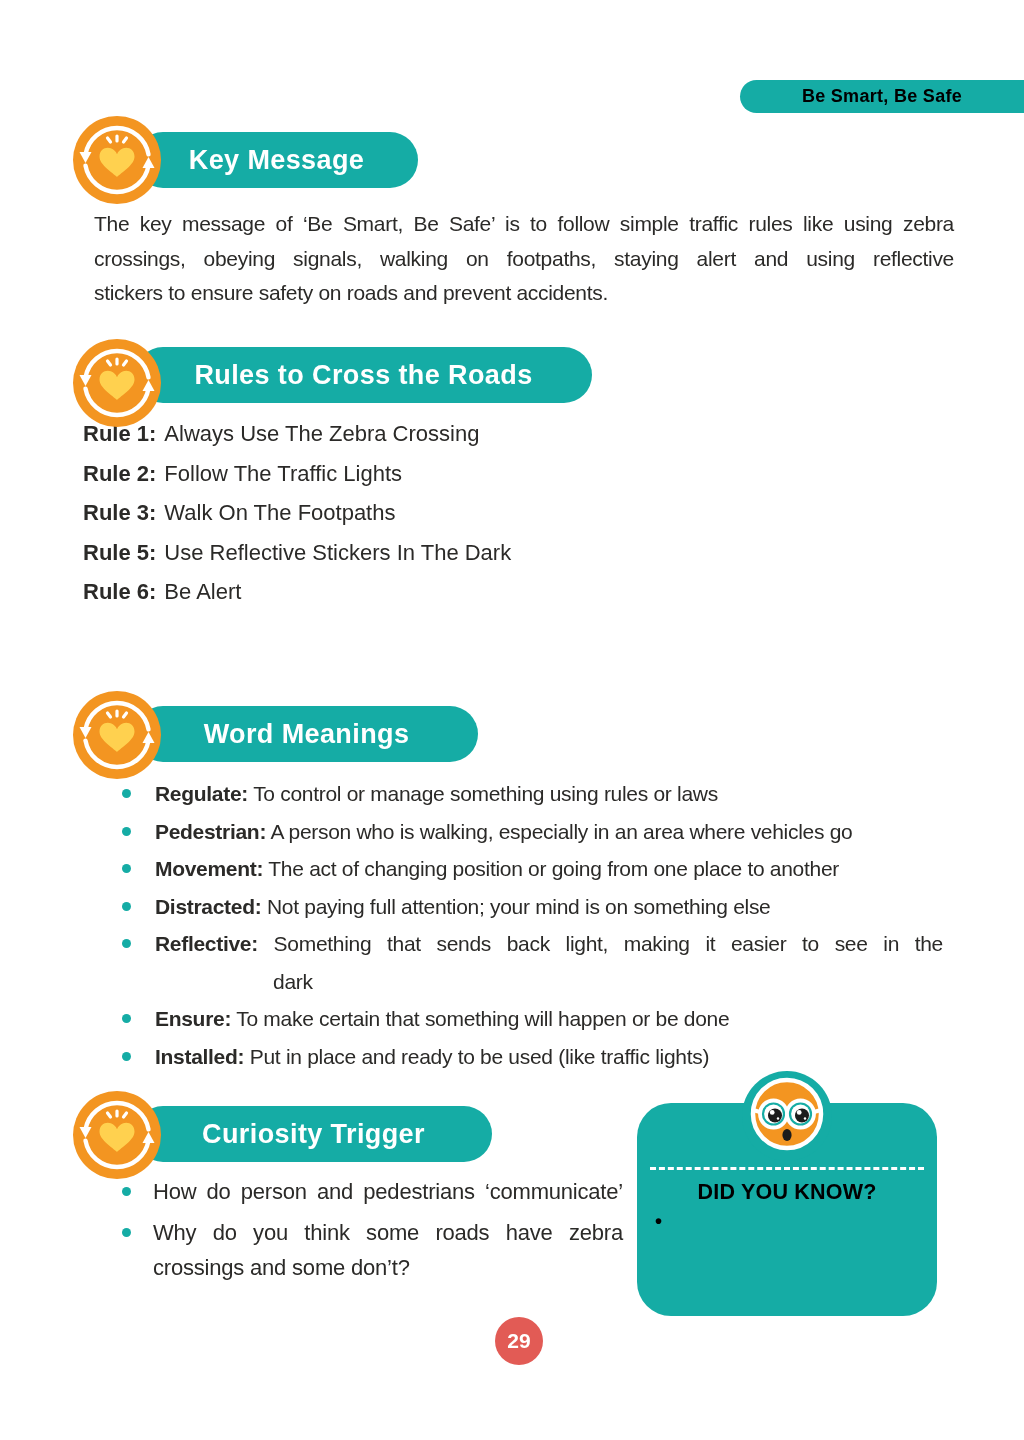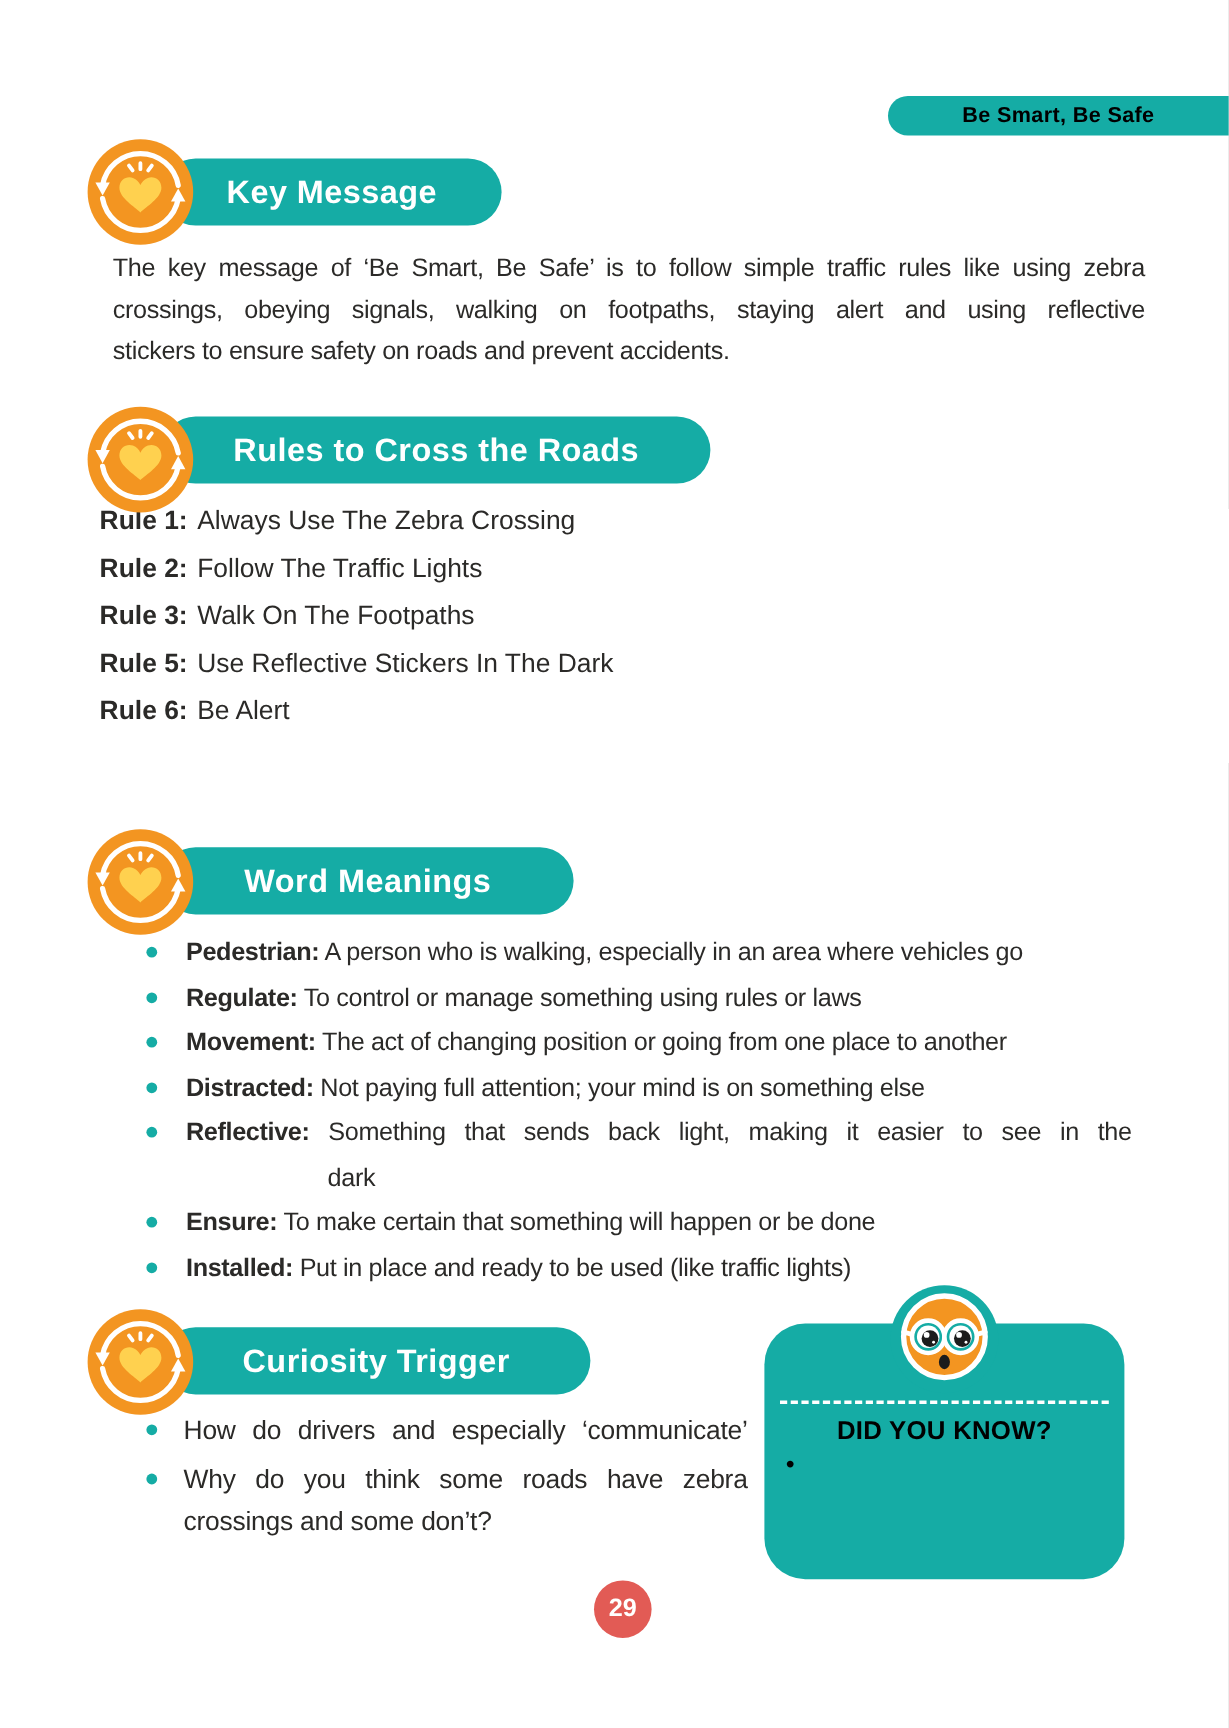--- a/index.html
+++ b/index.html
@@ -132,27 +132,27 @@
       <polygon points="70.5,53 82.5,53 76.5,42" fill="#fff"></polygon>
       <path d="M45 62 C40.5 57.5 27.5 50 27.5 41.5 C27.5 34.8 33.6 31.3 38.8 33.3 C41.8 34.4 44 36.8 45 39.2 C46 36.8 48.2 34.4 51.2 33.3 C56.4 31.3 62.5 34.8 62.5 41.5 C62.5 50 49.5 57.5 45 62 Z" fill="#FFD14F"></path>
       <path d="M38.5 27 L35.5 23 M45 26 L45 21 M51.5 27 L54.5 23" stroke="#fff" stroke-width="3.2" stroke-linecap="round"></path>
     </svg>
   </div>
 
   <ul class="wm">
     <li>
         <span class="dot"></span>
         <div class="txt">
+          <div class="l1"><b>Regulate:</b><span> To control or manage something using rules or laws</span></div>
+        </div>
+      </li>
+    <li>
+        <span class="dot"></span>
+        <div class="txt">
           <div class="l1"><b>Pedestrian:</b><span> A person who is walking, especially in an area where vehicles go</span></div>
-        </div>
-      </li>
-    <li>
-        <span class="dot"></span>
-        <div class="txt">
-          <div class="l1"><b>Regulate:</b><span> To control or manage something using rules or laws</span></div>
         </div>
       </li>
     <li>
         <span class="dot"></span>
         <div class="txt">
           <div class="l1"><b>Movement:</b><span> The act of changing position or going from one place to another</span></div>
         </div>
       </li>
     <li>
         <span class="dot"></span>
@@ -191,21 +191,21 @@
       <polygon points="70.5,53 82.5,53 76.5,42" fill="#fff"></polygon>
       <path d="M45 62 C40.5 57.5 27.5 50 27.5 41.5 C27.5 34.8 33.6 31.3 38.8 33.3 C41.8 34.4 44 36.8 45 39.2 C46 36.8 48.2 34.4 51.2 33.3 C56.4 31.3 62.5 34.8 62.5 41.5 C62.5 50 49.5 57.5 45 62 Z" fill="#FFD14F"></path>
       <path d="M38.5 27 L35.5 23 M45 26 L45 21 M51.5 27 L54.5 23" stroke="#fff" stroke-width="3.2" stroke-linecap="round"></path>
     </svg>
   </div>
 
   <ul class="ct">
     <li>
         <span class="dot"></span>
         <div class="txt">
-          <div class="line j">How do drivers and especially ‘communicate’</div>
+          <div class="line j">How do person and pedestrians ‘communicate’</div>
         </div>
       </li>
     <li>
         <span class="dot"></span>
         <div class="txt">
           <div class="line j">Why do you think some roads have zebra</div>
           <div class="line">crossings and some don’t?</div>
         </div>
       </li>
   </ul>

